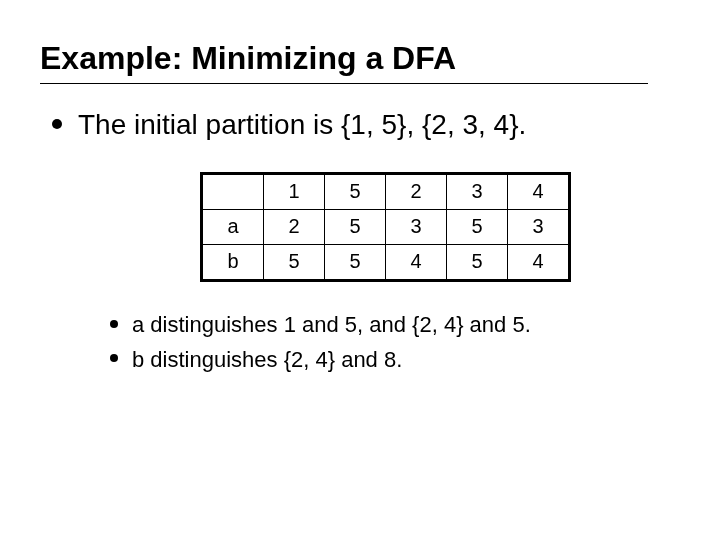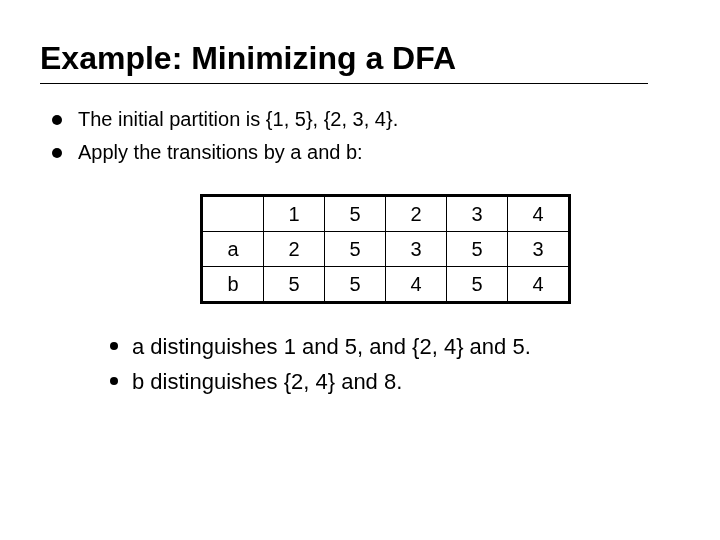--- a/index.html
+++ b/index.html
@@ -29,21 +29,21 @@
     width: 95%;
   }
   ul.top {
     list-style: none;
     padding: 0;
     margin: 0 0 28px 0;
   }
   ul.top > li {
     position: relative;
     padding-left: 38px;
-    font-size: 20px;
+    font-size: 28px;
     line-height: 1.35;
     margin-bottom: 6px;
   }
   ul.top > li::before {
     content: "";
     position: absolute;
     left: 12px;
     top: 0.45em;
     width: 10px;
     height: 10px;
@@ -95,21 +95,20 @@
 </head>
 <body>
 
 <div class="slide">
 
   <div class="title">Example: Minimizing a DFA</div>
   <hr class="title-rule">
 
   <ul class="top">
     <li>The initial partition is {1, 5}, {2, 3, 4}.</li>
-    <li>Apply the transitions by a and b:</li>
   </ul>
 
   <div class="table-wrap">
     <table class="trans">
       <tbody>
           <tr>
         <th class="thick-top thick-left"></th>
         <th class="thick-top">1</th>
         <th class="thick-top">5</th>
         <th class="thick-top">2</th>

